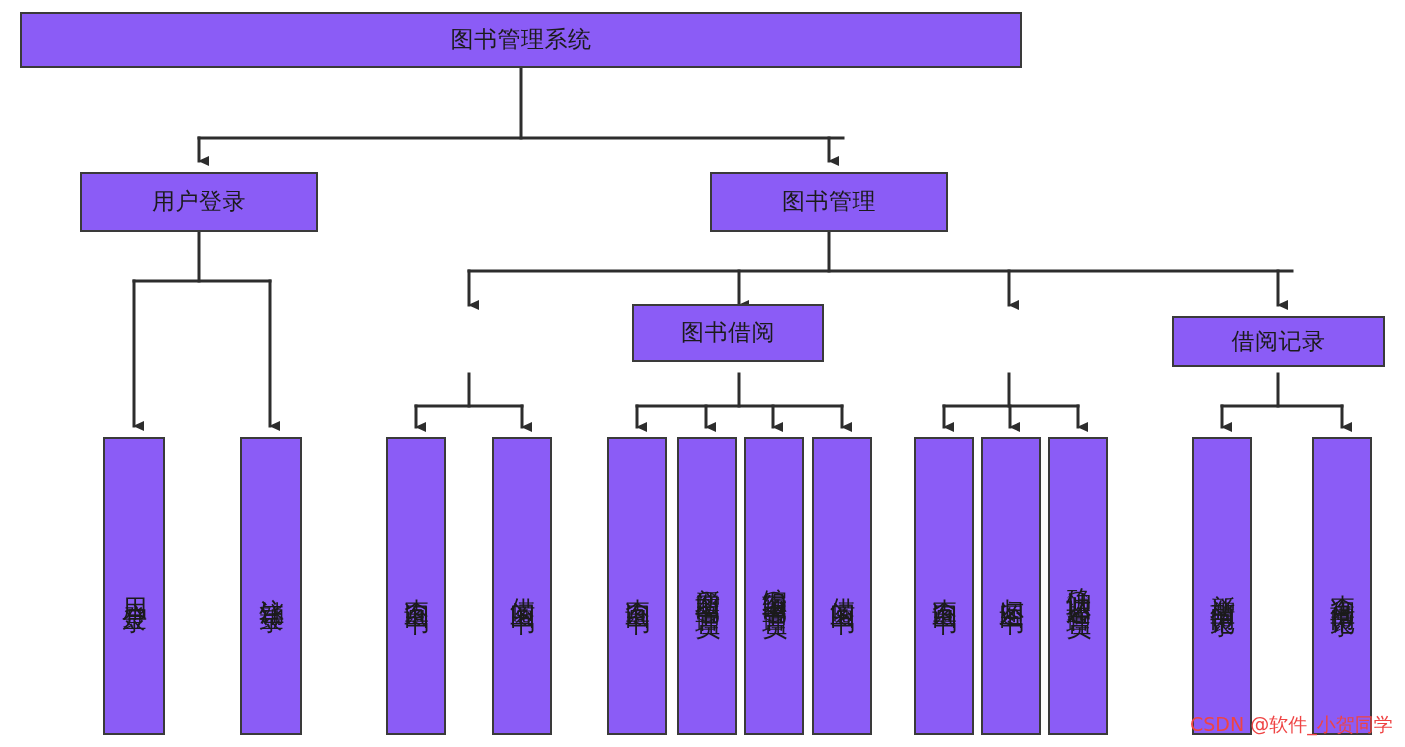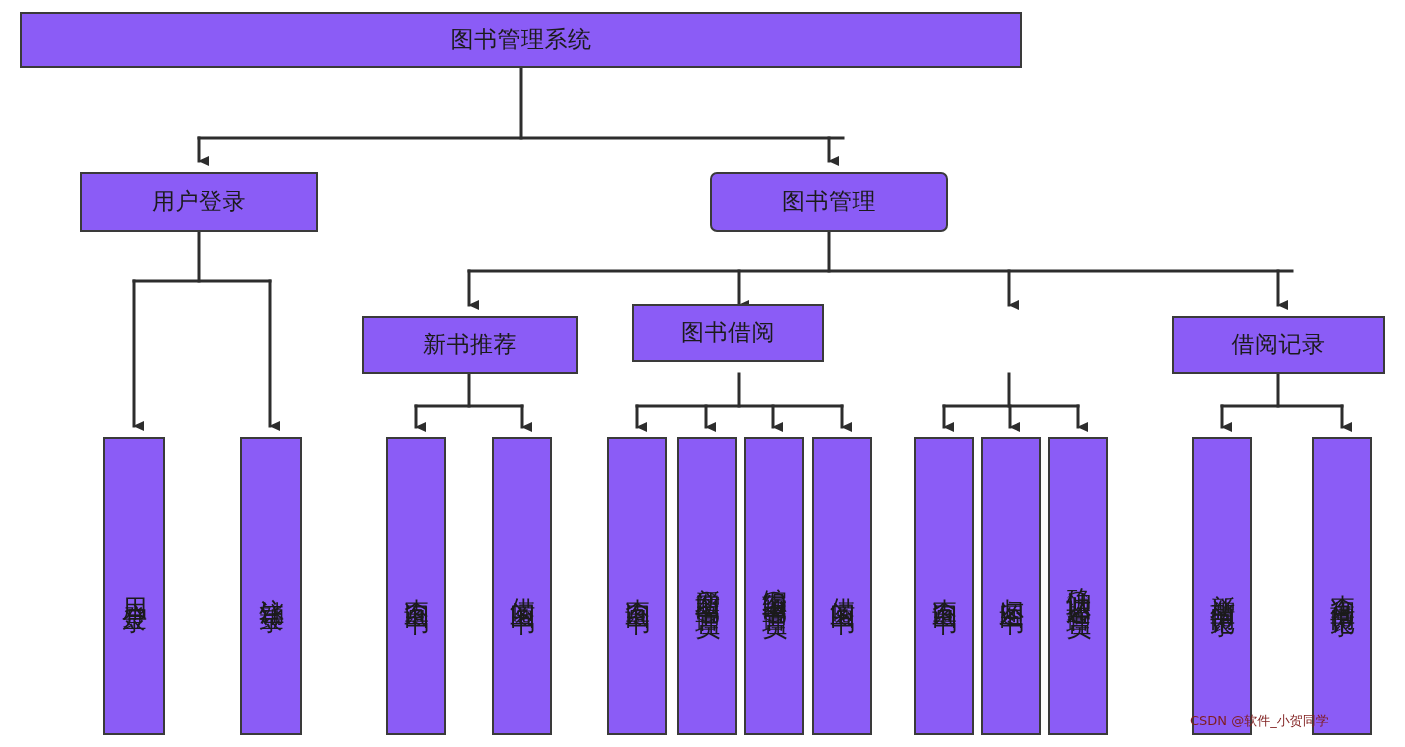--- a/index.html
+++ b/index.html
@@ -58,22 +58,22 @@
     font-size: 25px;
     line-height: 1.05;
     letter-spacing: 4px;
     white-space: normal;
     max-height: 100%;
   }
   #watermark {
     position: absolute;
     left: 1190px;
     top: 712px;
-    font-size: 13px;
-    color: #7f1d1d;
+    font-size: 19px;
+    color: #ef4444;
     white-space: nowrap;
     z-index: 5;
     font-family: "DejaVu Sans", "Liberation Sans", sans-serif;
   }
 </style>
 </head>
 <body>
 
 <div id="canvas">
 
@@ -128,31 +128,28 @@
     </g>
   </svg>
 
   <div class="node horiz" style="left:20px; top:12px; width:1002px; height:56px;">
     <span class="label">图书管理系统</span>
   </div>
 
   <div class="node horiz" style="left:80px; top:172px; width:238px; height:60px;">
     <span class="label">用户登录</span>
   </div>
-  <div class="node horiz" style="left:710px; top:172px; width:238px; height:60px;border-radius:7px;">
+  <div class="node horiz" style="left:710px; top:172px; width:238px; height:60px;">
     <span class="label">图书管理</span>
   </div>
 
-  <div class="node horiz" style="left:362px; top:316px; width:216px; height:58px;">
-    <span class="label">新书推荐</span>
-  </div>
   <div class="node horiz" style="left:632px; top:304px; width:192px; height:58px;">
     <span class="label">图书借阅</span>
   </div>
-  <div class="node horiz" style="left:1172px; top:316px; width:213px; height:58px;">
+  <div class="node horiz" style="left:1172px; top:316px; width:213px; height:51px;">
     <span class="label">借阅记录</span>
   </div>
 
   <div class="node vert" style="left:103px; top:437px; width:62px; height:298px;">
     <span class="label">用户登录</span>
   </div>
   <div class="node vert" style="left:240px; top:437px; width:62px; height:298px;">
     <span class="label">注销登录</span>
   </div>
 

